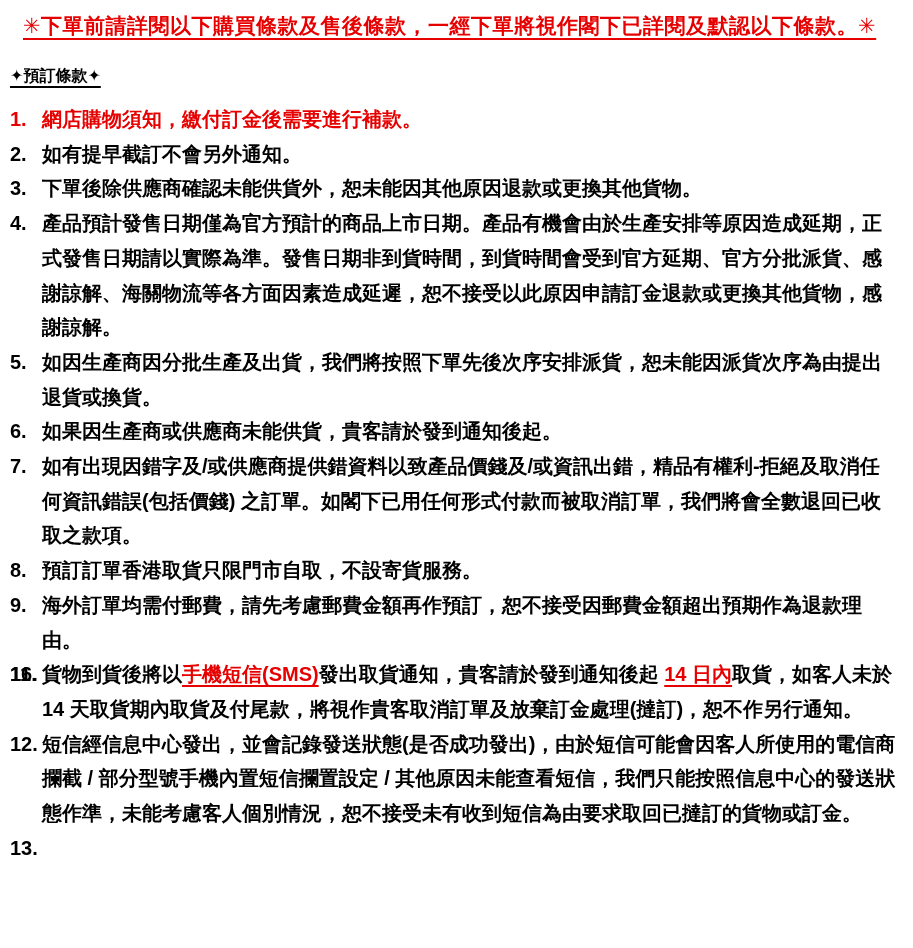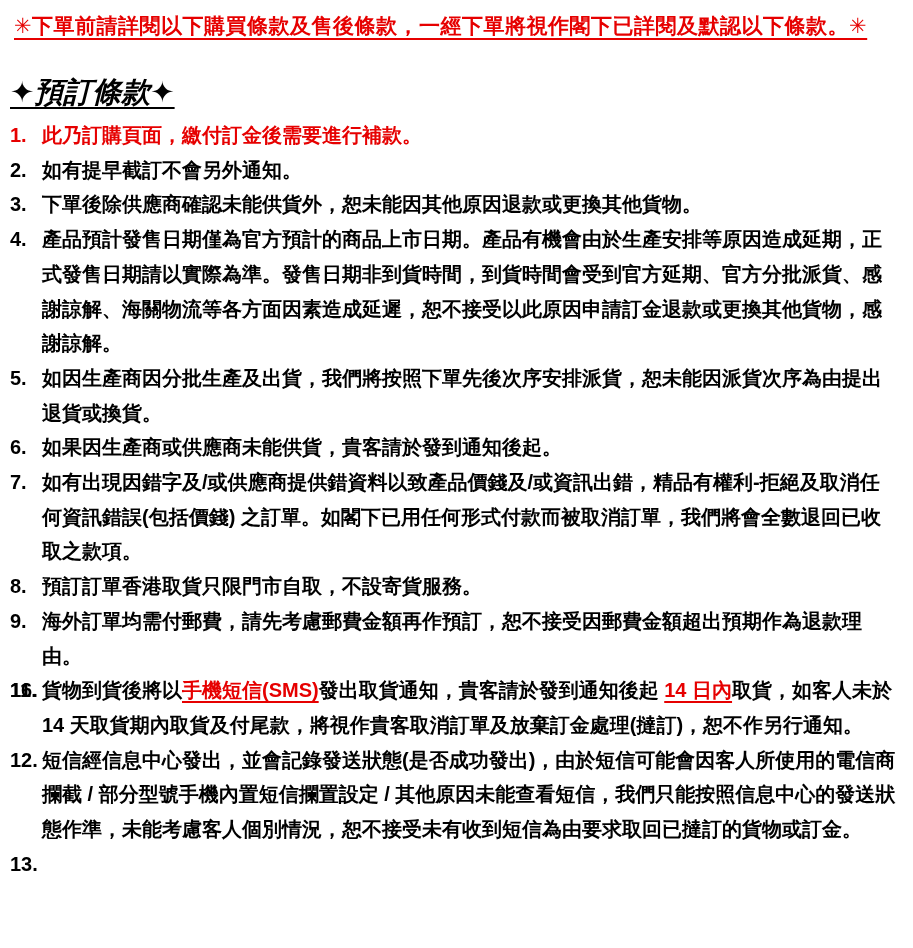--- a/index.html
+++ b/index.html
@@ -20,31 +20,30 @@
     padding: 11px 12px 0 9px;
   }
   .notice {
     color: var(--red, #e60000);
     font-size: 21px;
     line-height: 30px;
     letter-spacing: 0.5px;
     text-decoration: underline;
     text-decoration-thickness: 2px;
     text-underline-offset: 5px;
-    margin: 0 0 20px 5px;
+    margin: 0 0 20px 14px;
   }
   .section-title {
     display: inline-block;
-    font-size: 29px;
+    font-size: 16px;
     line-height: 30px;
     text-decoration: underline;
     text-decoration-thickness: 2px;
     text-underline-offset: 5px;
-    margin: 16px 0 11px 1px;
-    font-style: italic;
+    margin: 0 0 11px 1px;
   }
   .terms {
     font-size: 20px;
     line-height: 34.7px;
     padding-right: 2px;
   }
   .term {
     position: relative;
     padding-left: 33px;
   }
@@ -76,21 +75,21 @@
   <div class="notice">✳下單前請詳閱以下購買條款及售後條款，一經下單將視作閣下已詳閱及默認以下條款。✳</div>
 
   <div>
     <span class="section-title">✦預訂條款✦</span>
   </div>
 
   <div class="terms">
 
     <div class="term">
       <span class="num red">1.</span>
-      <span class="red">此乃訂購頁面，繳付訂金後需要進行補款。</span>
+      <span class="red">網店購物須知，繳付訂金後需要進行補款。</span>
     </div>
 
     <div class="term">
       <span class="num">2.</span>
       <span>如有提早截訂不會另外通知。</span>
     </div>
 
     <div class="term">
       <span class="num">3.</span>
       <span>下單後除供應商確認未能供貨外，恕未能因其他原因退款或更換其他貨物。</span>

